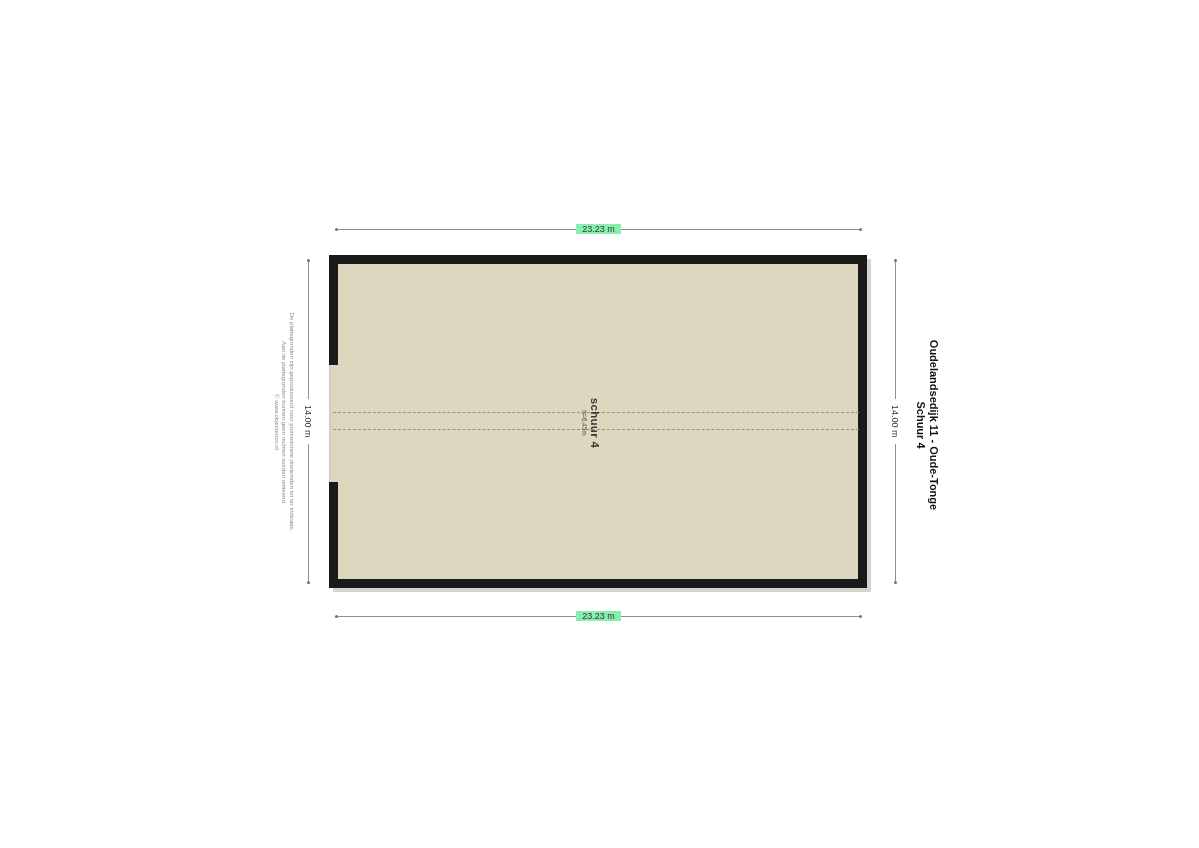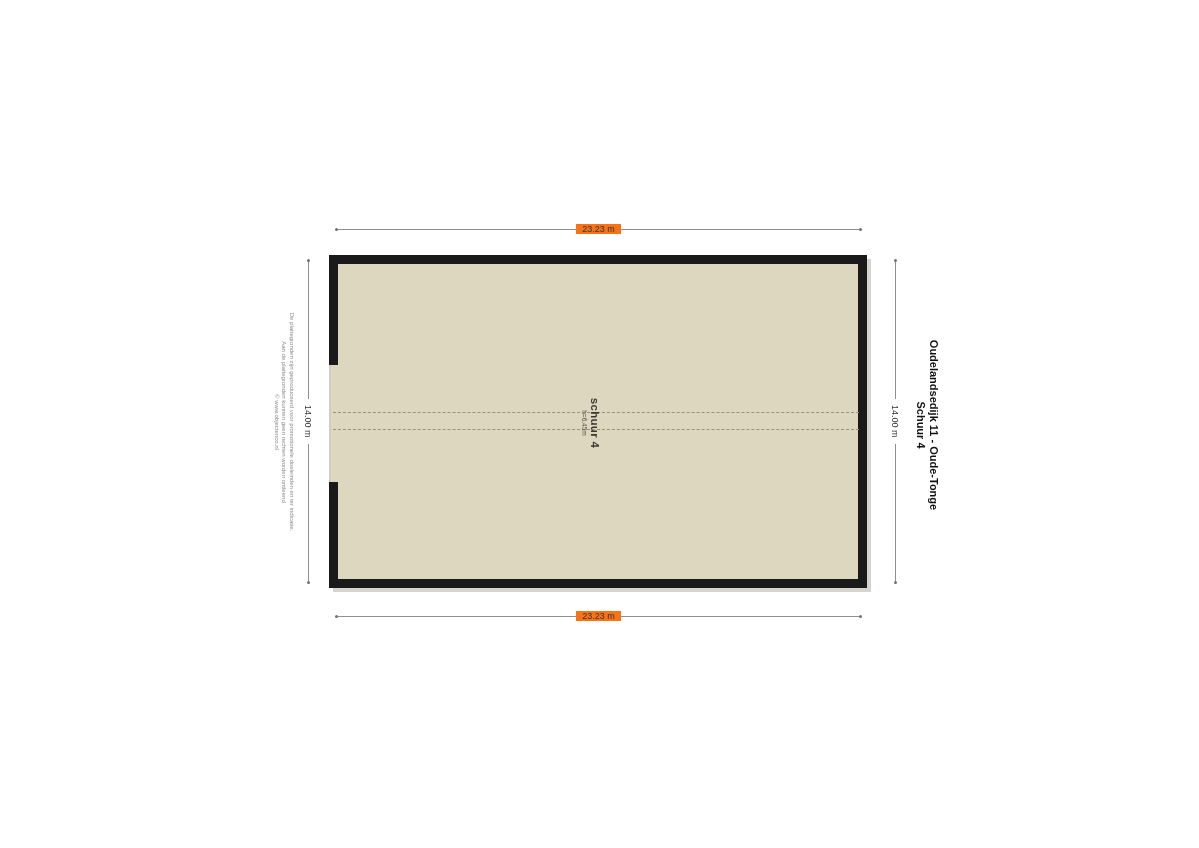--- a/index.html
+++ b/index.html
@@ -108,21 +108,21 @@
   .dim-seg-v { flex: 1; width: 0; border-left: 1px solid #8f8f8f; }
   .dim-end {
     width: 3px; height: 3px;
     background: #6f6f6f;
     border-radius: 50%;
     flex: 0 0 auto;
   }
   .dim-label {
     font-size: 9px;
     color: #333333;
-    background: #f97316;
+    background: #86efac;
     padding: 0 6px;
     flex: 0 0 auto;
   }
   .dim-label-v {
     font-size: 9px;
     color: #333333;
     background: #ffffff;
     padding: 6px 0;
     writing-mode: vertical-rl;
     flex: 0 0 auto;

